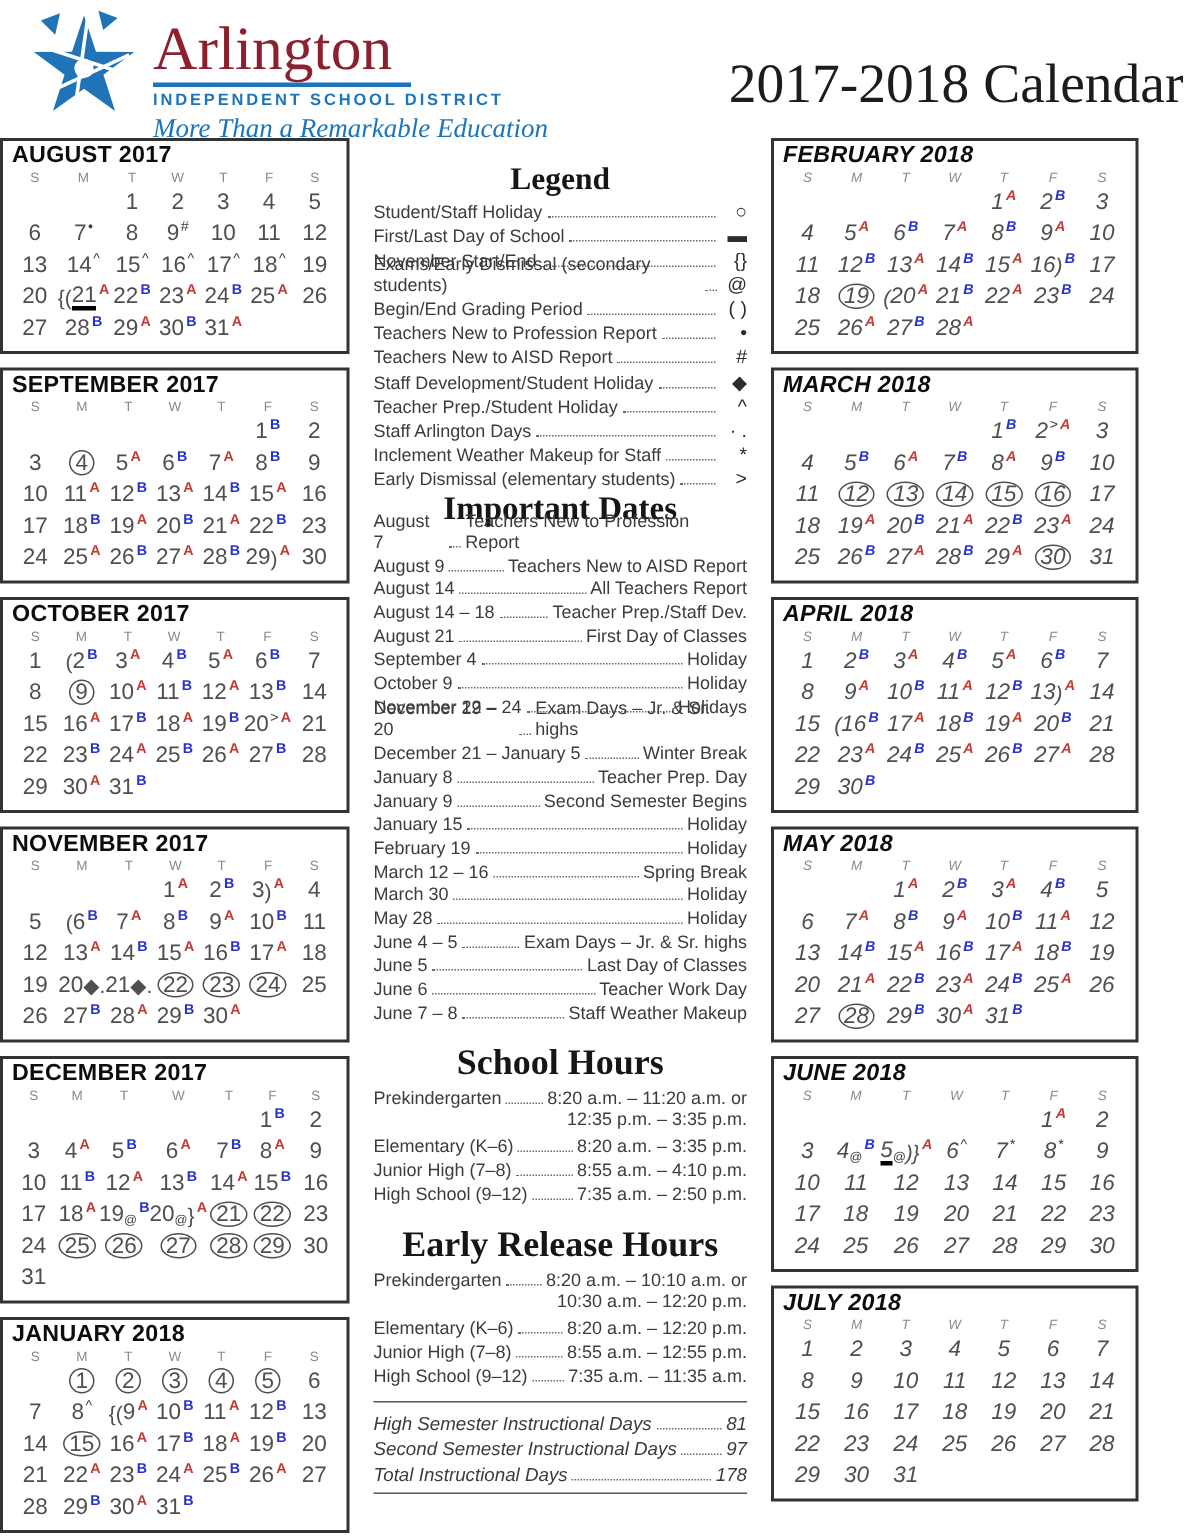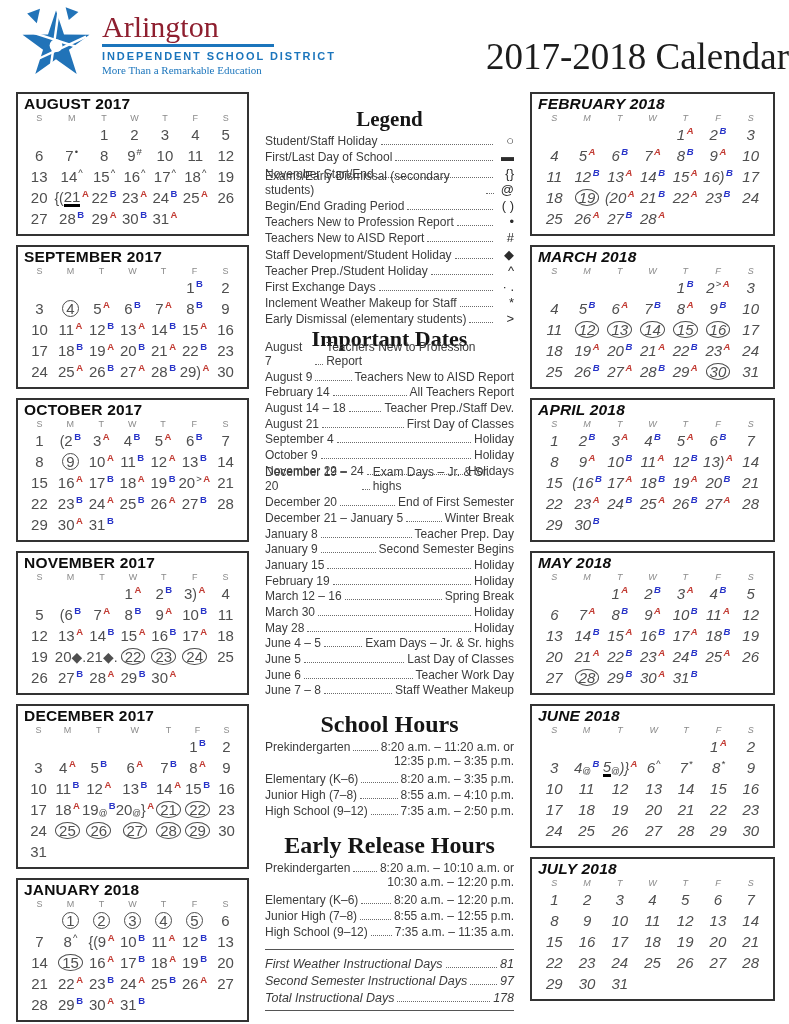--- a/index.html
+++ b/index.html
@@ -8,27 +8,27 @@
   *{box-sizing:border-box; margin:0; padding:0;}
   html,body{background:#ffffff;}
   body{
     width:789px; height:1024px; position:relative; overflow:hidden;
     font-family:"Liberation Sans", sans-serif; color:var(--ink);
   }
   
   .header{position:absolute; left:0; top:0; width:789px; height:90px;}
   .logo{position:absolute; left:14px; top:4px; display:flex; align-items:flex-start;}
   .brandtext{margin-left:4px; padding-top:8px;}
-  .brandname{font-family:"Liberation Serif", serif; font-size:30px; line-height:1; color:var(--maroon);}
+  .brandname{font-family:"Liberation Serif", serif; font-size:41px; line-height:1; color:var(--maroon);}
   .brandrule{height:3px; background:var(--brand); width:172px; margin-top:2px;}
   .district{font-size:11px; font-weight:bold; letter-spacing:1.9px; color:var(--brand); margin-top:3px;}
-  .tagline{font-family:"Liberation Serif", serif; font-size:11px; color:var(--brand); margin-top:2px;}
+  .tagline{font-family:"Liberation Serif", serif; font-style:italic; font-size:18px; color:var(--brand); margin-top:2px;}
   .pagetitle{position:absolute; right:0; top:22px; font-family:"Liberation Serif", serif; font-size:37px; color:#1c1c1c;margin-top:13px;}
   
-  .cols{position:absolute; left:16px; top:92px; width:759px; display:flex; gap:13px;}
+  .cols{position:absolute; left:0; top:92px; width:759px; display:flex; gap:13px;}
   .mcol{display:flex; flex-direction:column; gap:9px;}
   .mcol.left{width:233px;}
   .mcol.right{width:245px;font-style:italic;}
   .midcol{flex:1; min-width:0; padding:0 3px;}
   
   .month{border:2px solid #333; background:#fff; padding:1px 6px 5px 6px;}
   .mtitle{font-size:15.5px; font-weight:600; color:#0d0d0d; letter-spacing:.2px; line-height:17px;}
   .mgrid{display:grid; grid-template-columns:repeat(7,1fr);}
   .dow{font-size:9px; color:#8a8a8a; text-align:center; height:12px; line-height:12px;}
   .cell{height:21px; display:flex; align-items:center; justify-content:center; font-size:15px; color:#4f4f4f; white-space:nowrap;}
@@ -901,21 +901,21 @@
           <span class="llabel">Staff Development/Student Holiday</span>
           <span class="lead"></span>
           <span class="lsym">◆</span>
         </div>
         <div class="lrow">
           <span class="llabel">Teacher Prep./Student Holiday</span>
           <span class="lead"></span>
           <span class="lsym">^</span>
         </div>
         <div class="lrow">
-          <span class="llabel">First Exchange Days</span>
+          <span class="llabel">Staff Arlington Days</span>
           <span class="lead"></span>
           <span class="lsym">· .</span>
         </div>
         <div class="lrow">
           <span class="llabel">Inclement Weather Makeup for Staff</span>
           <span class="lead"></span>
           <span class="lsym">*</span>
         </div>
         <div class="lrow">
           <span class="llabel">Early Dismissal (elementary students)</span>
@@ -930,21 +930,21 @@
           <span class="ddate">August 7</span>
           <span class="lead"></span>
           <span class="devent">Teachers New to Profession Report</span>
         </div>
         <div class="drow">
           <span class="ddate">August 9</span>
           <span class="lead"></span>
           <span class="devent">Teachers New to AISD Report</span>
         </div>
         <div class="drow">
-          <span class="ddate">February 14</span>
+          <span class="ddate">August 14</span>
           <span class="lead"></span>
           <span class="devent">All Teachers Report</span>
         </div>
         <div class="drow">
           <span class="ddate">August 14 – 18</span>
           <span class="lead"></span>
           <span class="devent">Teacher Prep./Staff Dev.</span>
         </div>
         <div class="drow">
           <span class="ddate">August 21</span>
@@ -963,25 +963,20 @@
         </div>
         <div class="drow">
           <span class="ddate">November 22 – 24</span>
           <span class="lead"></span>
           <span class="devent">Holidays</span>
         </div>
         <div class="drow">
           <span class="ddate">December 19 – 20</span>
           <span class="lead"></span>
           <span class="devent">Exam Days – Jr. &amp; Sr. highs</span>
-        </div>
-        <div class="drow">
-          <span class="ddate">December 20</span>
-          <span class="lead"></span>
-          <span class="devent">End of First Semester</span>
         </div>
         <div class="drow">
           <span class="ddate">December 21 – January 5</span>
           <span class="lead"></span>
           <span class="devent">Winter Break</span>
         </div>
         <div class="drow">
           <span class="ddate">January 8</span>
           <span class="lead"></span>
           <span class="devent">Teacher Prep. Day</span>
@@ -1087,21 +1082,21 @@
         </div>
         <div class="hrow">
           <span class="hlabel">High School (9–12)</span>
           <span class="lead"></span>
           <span class="htime">7:35 a.m. – 11:35 a.m.</span>
         </div>
       </div>
 
     <div class="instr">
         <div class="irow">
-          <span class="ilabel">First Weather Instructional Days</span>
+          <span class="ilabel">High Semester Instructional Days</span>
           <span class="lead"></span>
           <span class="ival">81</span>
         </div>
         <div class="irow">
           <span class="ilabel">Second Semester Instructional Days</span>
           <span class="lead"></span>
           <span class="ival">97</span>
         </div>
         <div class="irow">
           <span class="ilabel">Total Instructional Days</span>

